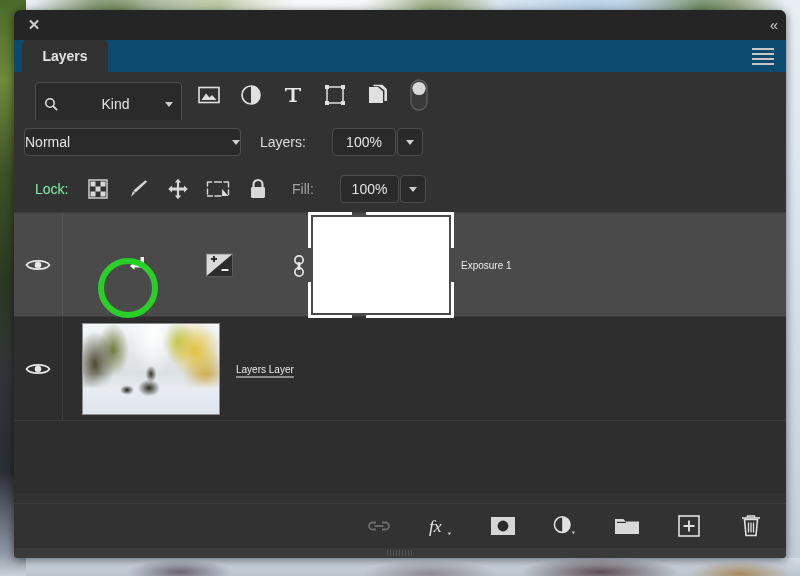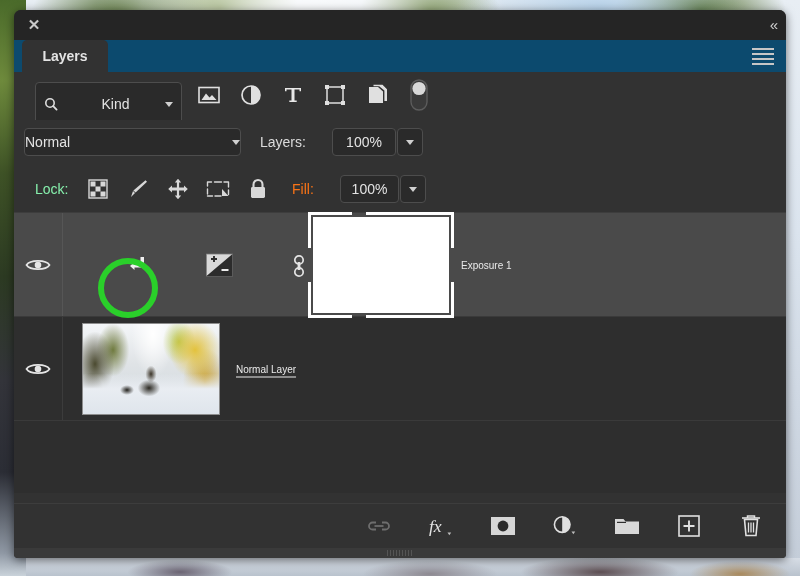--- a/index.html
+++ b/index.html
@@ -144,21 +144,21 @@
     position: absolute; left: 21px; top: 13px;
     color: #86efac; font-size: 14px;
   }
   .lock-icons {
     position: absolute; left: 72px; top: 8px;
     display: flex; align-items: center; gap: 16px;
   }
   .li { width: 24px; height: 26px; display: flex; align-items: center; justify-content: center; cursor: pointer; }
   .fill-label {
     position: absolute; left: 278px; top: 13px;
-    color: #f97316; font-size: 14px;
+    color: #a3a3a3; font-size: 14px;
   }
   .fill-field {
     position: absolute; left: 326px; top: 7px;
     width: 59px; height: 28px; justify-content: center;
   }
   .fill-caret-box {
     position: absolute; left: 386px; top: 7px;
     width: 26px; height: 28px; justify-content: center;
   }
 
@@ -473,21 +473,21 @@
       <div class="eye-cell">
         <svg width="26" height="16" viewBox="0 0 26 16">
           <path d="M1.5 8 C5 2.5, 21 2.5, 24.5 8 C21 13.5, 5 13.5, 1.5 8 Z" fill="none" stroke="#e6e6e6" stroke-width="1.7"></path>
           <circle cx="13" cy="8" r="3.3" fill="#e6e6e6"></circle>
         </svg>
       </div>
       <div class="eye-sep"></div>
 
       <div class="img-thumb"></div>
 
-      <div class="layer-name name-underline" style="left:222px">Normal Layer</div>
+      <div class="layer-name name-underline" style="left:222px">Layers Layer</div>
     </div>
 
     <div class="list-filler"></div>
   </div>
 
   <div class="bottom-bar">
     <div class="bottom-icons">
       <div class="bi">
         <svg width="26" height="14" viewBox="0 0 26 14">
           <path d="M10 3.5 H6.5 a3.5 3.5 0 0 0 0 7 H10 M16 3.5 h3.5 a3.5 3.5 0 0 1 0 7 H16" fill="none" stroke="#6e6e6e" stroke-width="1.8"></path>

